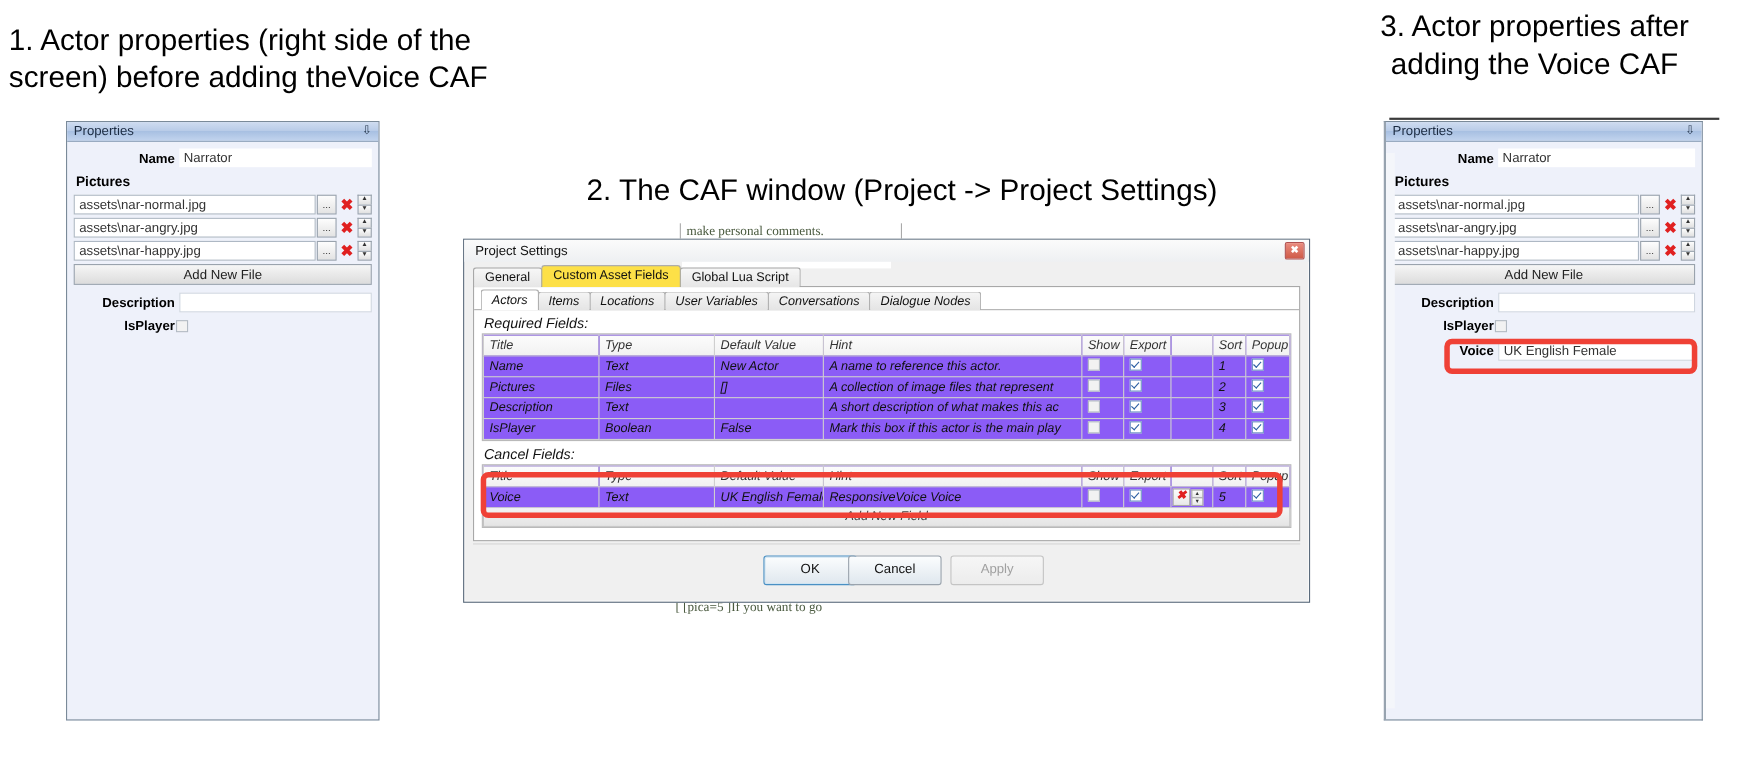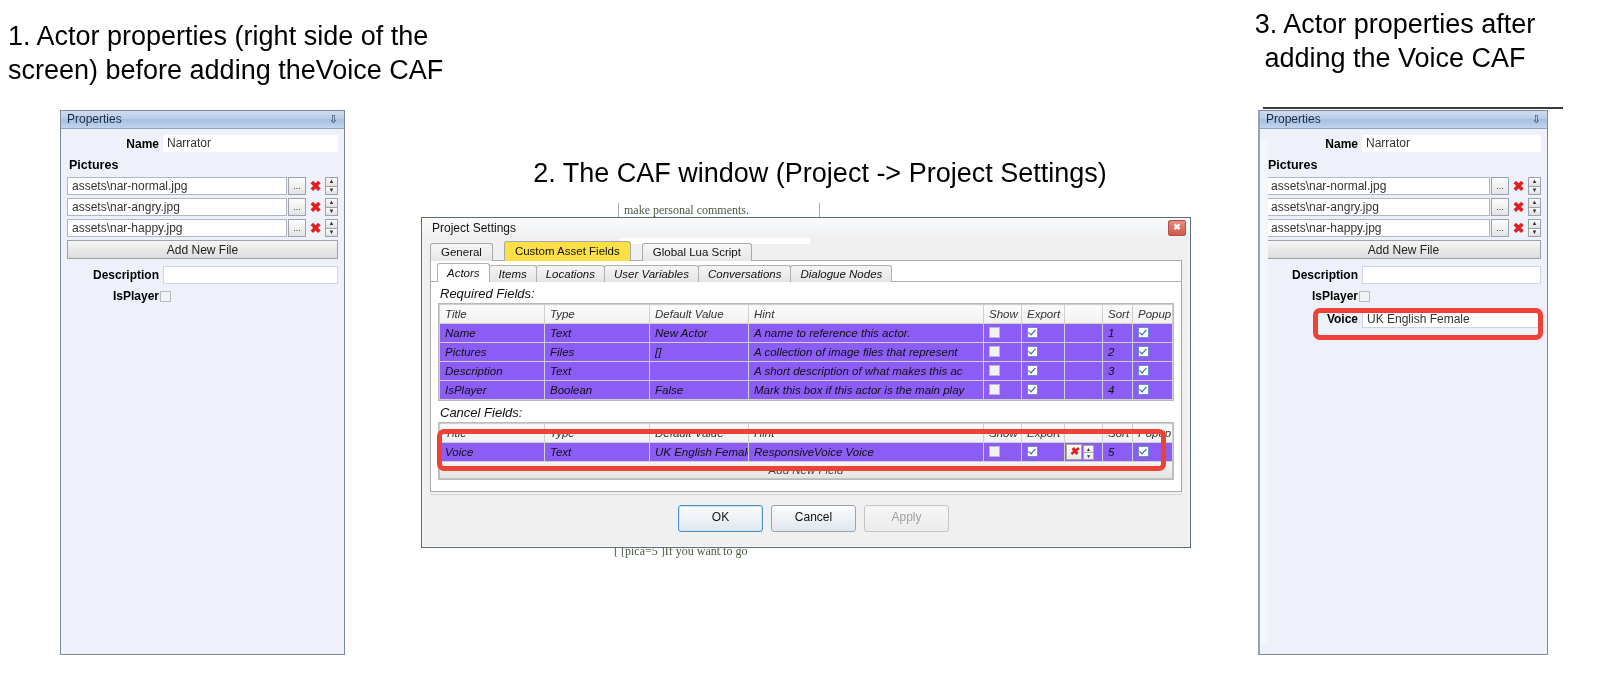--- a/index.html
+++ b/index.html
@@ -92,21 +92,21 @@
     background:linear-gradient(to bottom,#fbfbfb,#eef0f2);
     display:flex;align-items:center;justify-content:space-between;
     color:#111;font-size:12px;position:relative;z-index:3;
   }
   .closebtn{
     width:16px;height:14px;border:1px solid #b05050;border-radius:2px;
     background:linear-gradient(to bottom,#e98b7e,#cf5a48);
     color:#fff;font-size:9px;line-height:12px;text-align:center;font-weight:bold;
   }
   #dlgBody{position:absolute;left:8px;top:24px;right:8px;bottom:8px;}
-  .tabrow{display:flex;align-items:flex-end;height:19px;position:relative;z-index:2;gap:12px;}
+  .tabrow{display:flex;align-items:flex-end;height:19px;position:relative;z-index:2;}
   .tab{
     border:1px solid #a8a8a8;border-bottom:none;border-radius:3px 3px 0 0;
     background:linear-gradient(to bottom,#f7f7f7,#e6e6e6);
     padding:0 10px;height:17px;line-height:17px;font-size:11.5px;color:#111;
     margin-right:-1px;white-space:nowrap;
   }
   .tab.active{background:#fde047;height:19px;line-height:19px;position:relative;z-index:3;}
   .tabpane{
     border:1px solid #a8a8a8;background:#fff;box-sizing:border-box;
     position:relative;margin-top:-1px;font-style:italic;
@@ -145,21 +145,21 @@
   .spin2{display:inline-flex;flex-direction:column;width:11px;height:15px;vertical-align:middle;margin-left:1px;}
   .spin2 div{flex:1;border:1px solid #a9a9a9;background:linear-gradient(to bottom,#fcfcfc,#e8e8e8);font-size:5px;line-height:6px;text-align:center;color:#333;}
   .spin2 div:first-child{border-bottom:none;}
 
   .btnbar{position:absolute;left:0;right:0;bottom:0;height:44px;border-top:1px solid #d6d6d6;}
   .dbtn{
     position:absolute;top:10px;width:83px;height:25px;line-height:23px;text-align:center;
     font-size:12px;color:#111;border:1px solid #9aa3ad;border-radius:3px;
     background:linear-gradient(to bottom,#fbfdfe,#dfe7ee);
   }
-  .dbtn.primary{border:1px solid #4a90c4;box-shadow:0 0 0 1px #cfe4f2 inset;}
+  .dbtn.primary{border:1px solid #4a90c4;box-shadow:0 0 0 1px #cfe4f2 inset;margin-left:16px;}
   .dbtn.disabled{color:#a0a0a0;background:linear-gradient(to bottom,#f6f6f6,#ececec);border-color:#c4c4c4;}
 
   
   .redbox{
     position:absolute;border:5px solid #ef4136;border-radius:7px;
     box-sizing:border-box;pointer-events:none;z-index:20;
   }
   .scrollbar-v{
     position:absolute;background:#f0f0f0;border-left:1px solid #d4d4d4;
   }

